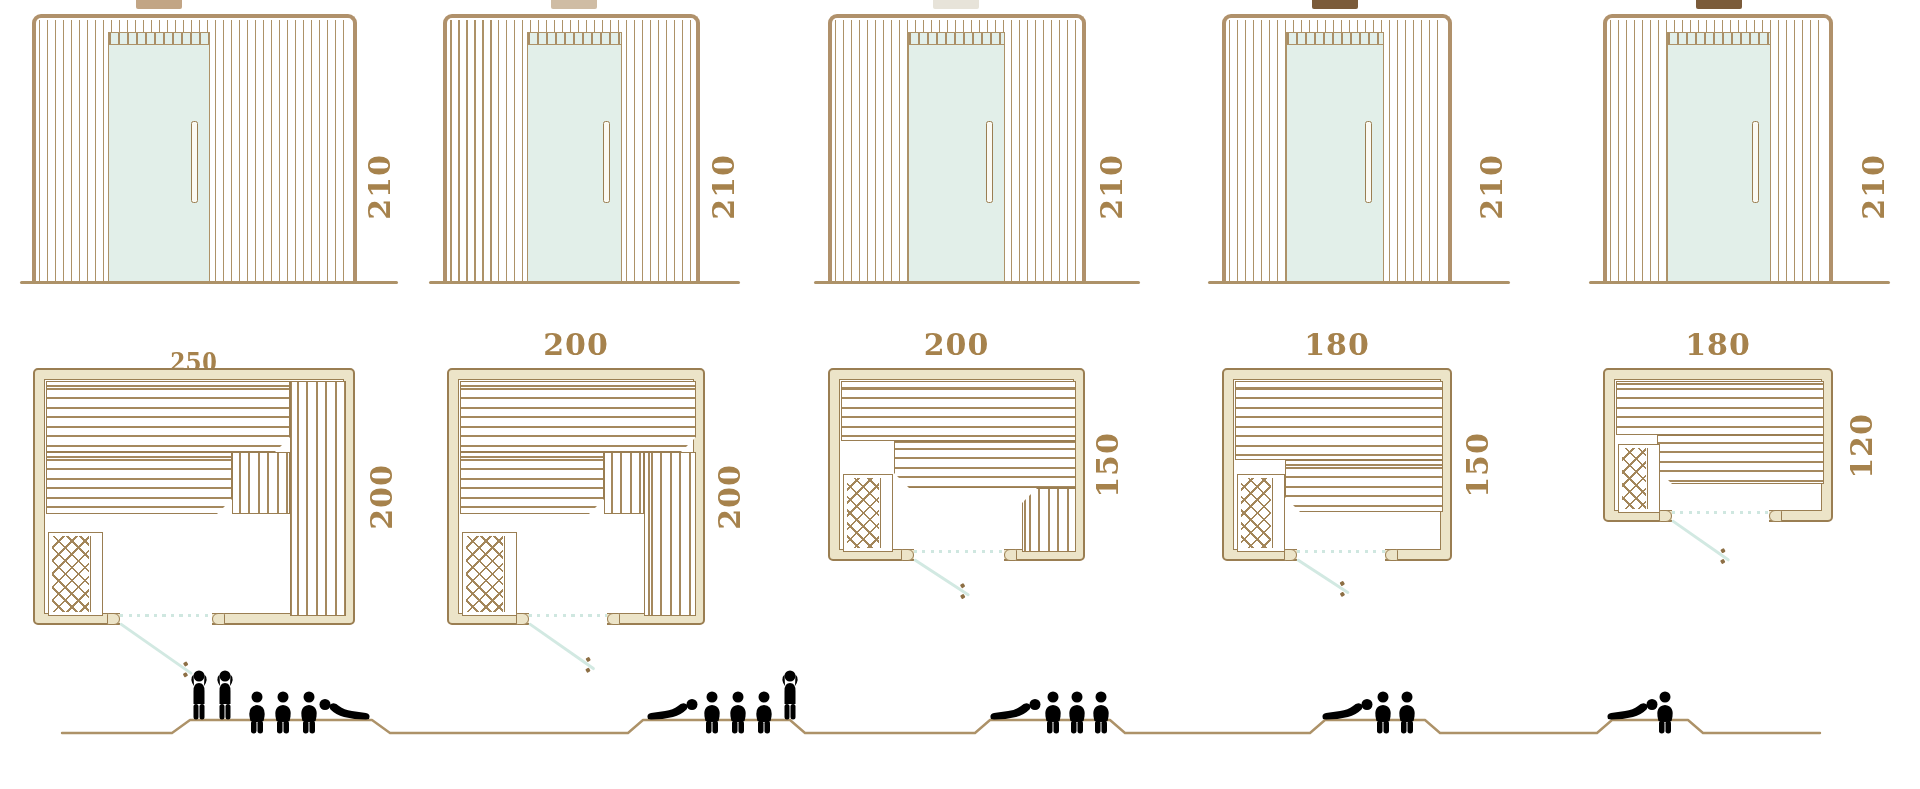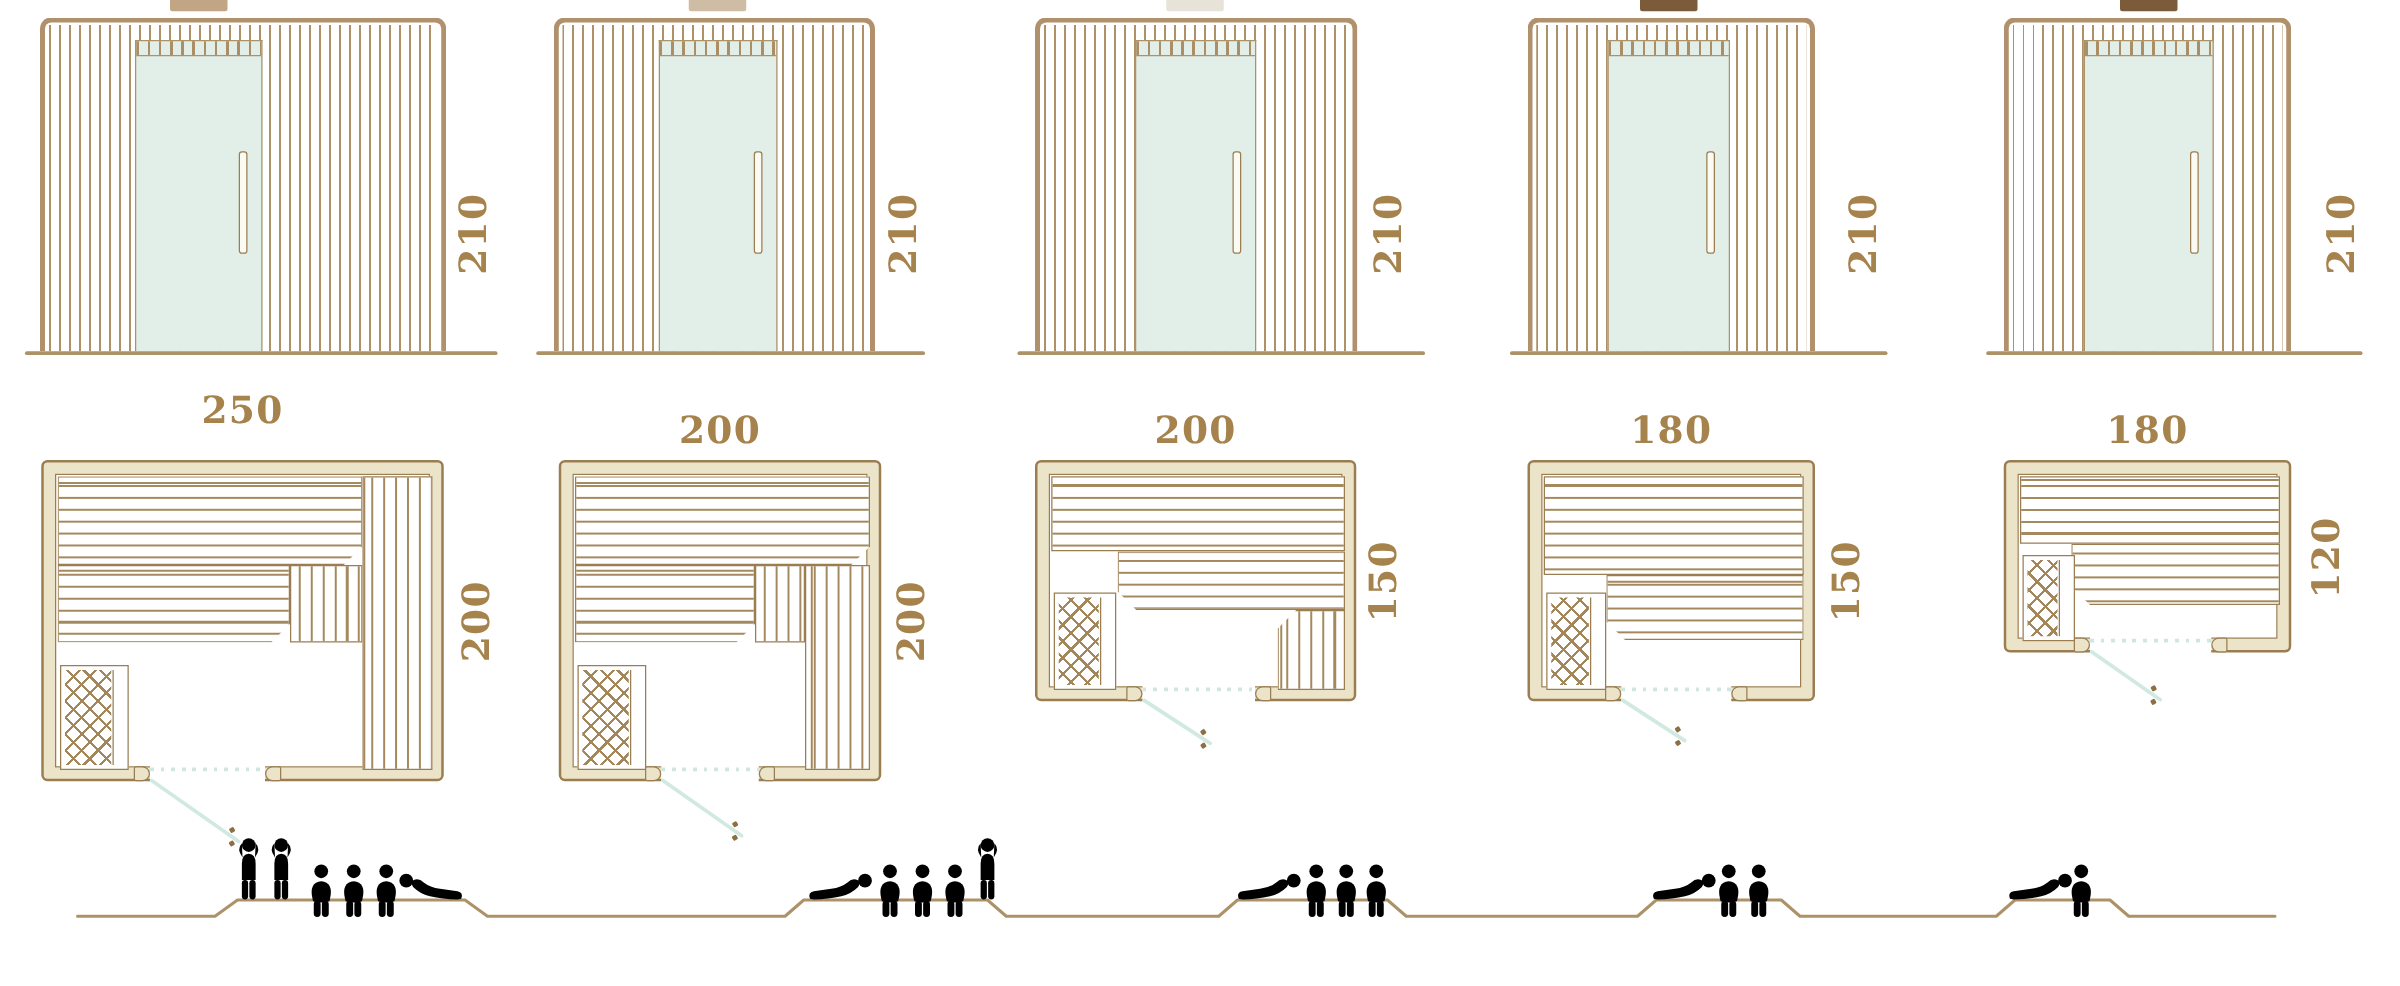--- a/index.html
+++ b/index.html
@@ -110,21 +110,21 @@
   <div class="e" style="left:1603px;width:230px;">
     <div class="eslats"></div>
     <div class="edoor" style="left:60px;width:104px;">
       <div class="ticks"></div>
       <div class="handle"></div>
     </div>
   </div>
   <div class="ground" style="left:1589px;width:301px;"></div>
   <div class="dim-v" style="left:1824px;top:170px;">210</div>
 
-  <div class="dim-h" style="left:33px;top:312px;width:322px;">250</div>
+  <div class="dim-h" style="left:33px;top:344px;width:322px;font-family:Liberation Serif, serif;">250</div>
   <div class="plan" style="left:33px;top:368px;width:322px;height:257px;">
     <div class="inner"></div>
     <div class="bh cut-br" style="left:11px;top:11px;width:244px;height:71px;"></div>
     <div class="bh cut-br" style="left:11px;top:82px;width:186px;height:62px;"></div>
     <div class="bv" style="left:197px;top:82px;width:58px;height:62px;"></div>
     <div class="bv" style="left:255px;top:11px;width:56px;height:235px;"></div>
     <div class="heater" style="left:13px;top:162px;width:55px;height:84px;">
       <div class="hx"></div>
       <div class="guard"></div>
     </div>

